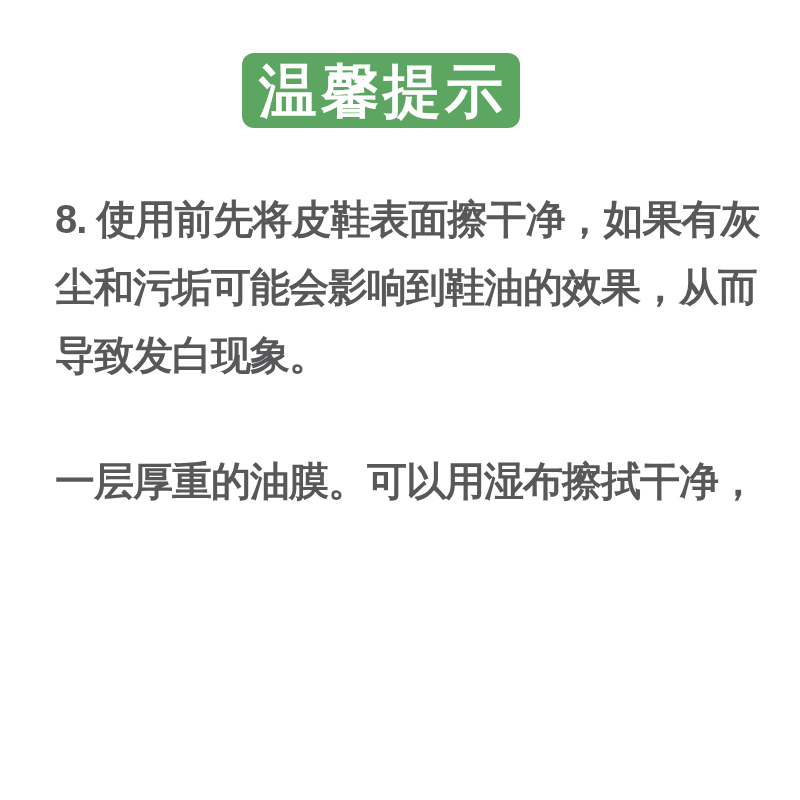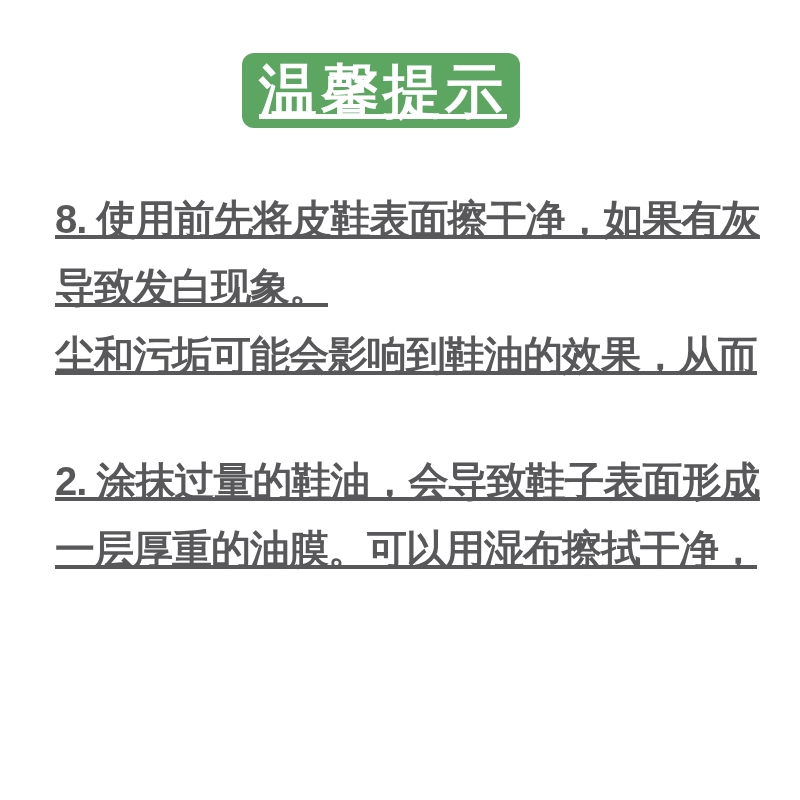--- a/index.html
+++ b/index.html
@@ -1,15 +1,15 @@
 <!DOCTYPE html>
 <html style="--page-bg: #ffffff; --badge-bg: #5ca662; --badge-fg: #ffffff; --tip-fg: #58585b;"><head>
 <meta charset="utf-8">
 <style>
-  * { margin: 0; padding: 0; box-sizing: border-box; text-decoration: underline; }
+  * { margin: 0; padding: 0; box-sizing: border-box; }
   html, body {
     width: 800px;
     height: 800px;
     font-family: "Liberation Sans", sans-serif;
   }
   .page {
     position: relative;
     width: 800px;
     height: 800px;
     background: var(--page-bg, #ffffff);
@@ -62,24 +62,23 @@
 <div class="page">
 
   <div class="badge">
     <span class="badge-label">温馨提示</span>
   </div>
 
   <div class="content">
 
     <div class="tip">
       <div class="tip-line">8. 使用前先将皮鞋表面擦干净，如果有灰</div>
+      <div class="tip-line">尘和污垢可能会影响到鞋油的效果，从而</div>
       <div class="tip-line">导致发白现象。</div>
-      <div class="tip-line">尘和污垢可能会影响到鞋油的效果，从而</div>
     </div>
 
     <div class="tip">
-      <div class="tip-line">2. 涂抹过量的鞋油，会导致鞋子表面形成</div>
       <div class="tip-line">一层厚重的油膜。可以用湿布擦拭干净，</div>
     </div>
 
   </div>
 
 </div>
 
 </body></html>

